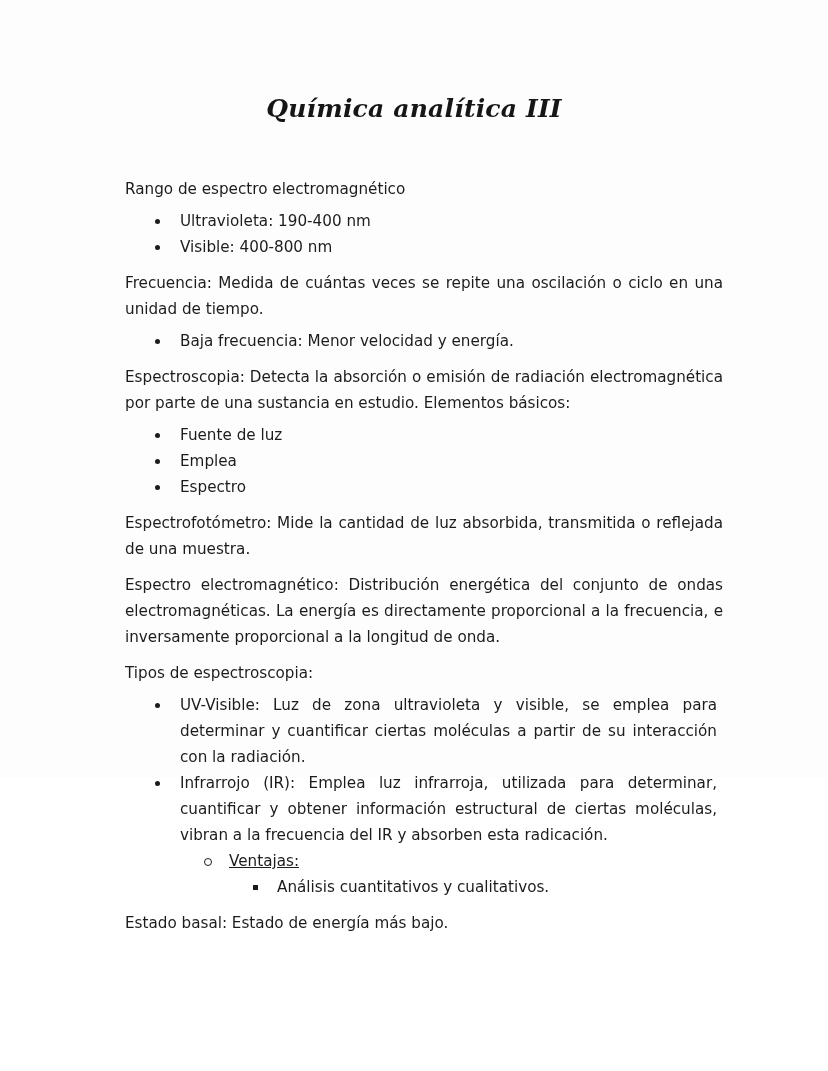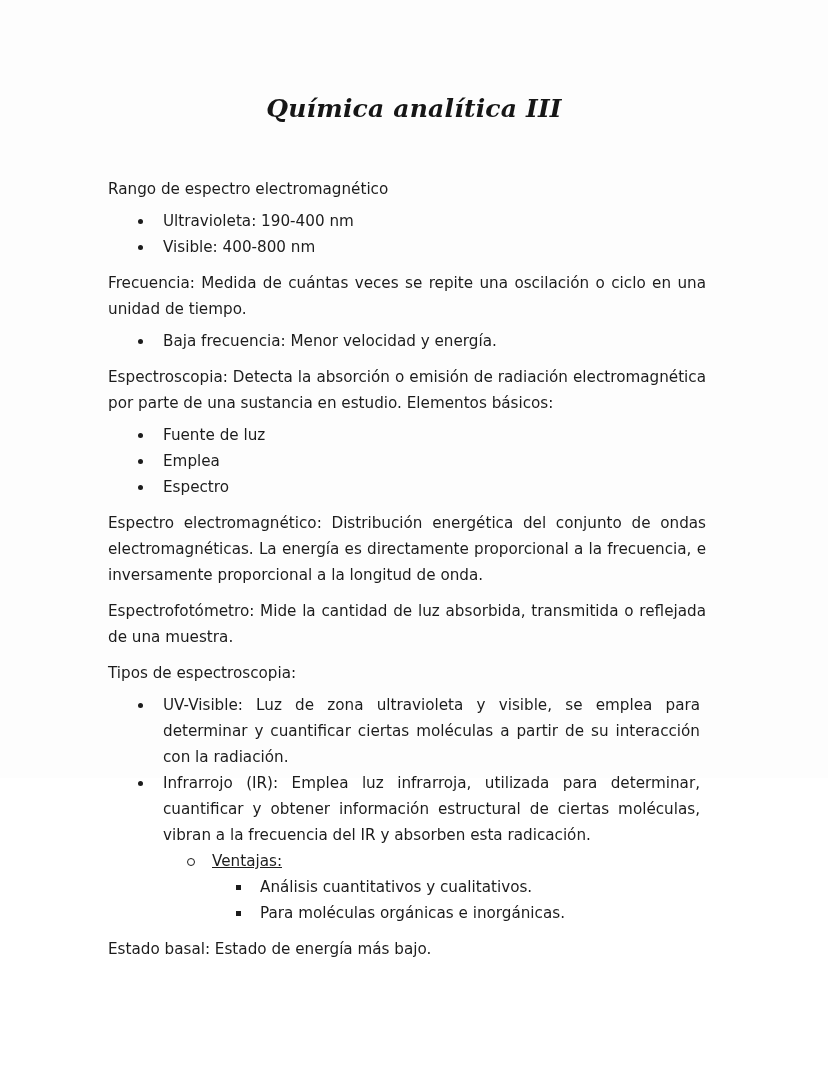--- a/index.html
+++ b/index.html
@@ -9,21 +9,21 @@
     background: #fdfdfd;
     font-family: "DejaVu Sans", sans-serif;
     color: #1c1c1c;
   }
   .title {
     position: absolute; top: 94px; left: 0; width: 828px; text-align: center;
     font-family: "DejaVu Serif", serif; font-style: italic; font-weight: bold;
     font-size: 25px; color: #161616; letter-spacing: 0.2px;
   }
   .body {
-    position: absolute; left: 108px; top: 176px; width: 598px;
+    position: absolute; left: 125px; top: 176px; width: 598px;
     font-size: 15.2px; line-height: 26px;
   }
   p { margin: 0; }
   .para { margin-top: 10px; }
   .justify { text-align: justify; text-align-last: left; }
   ul { list-style: none; margin: 6px; padding: 0; }
   li { position: relative; }
   .l1 { padding-left: 49px; }
   .l1 > .mk { position: absolute; left: 24px; top: 0; }
   .l2 { padding-left: 98px; text-decoration: underline; }
@@ -53,28 +53,27 @@
       <li class="l1"><span class="mk"><span class="dot"></span></span><span>Baja frecuencia: Menor velocidad y energía.</span></li>
     </ul>
 
     <p class="para justify">Espectroscopia: Detecta la absorción o emisión de radiación electromagnética por parte de una sustancia en estudio. Elementos básicos:</p>
     <ul>
       <li class="l1"><span class="mk"><span class="dot"></span></span><span>Fuente de luz</span></li>
       <li class="l1"><span class="mk"><span class="dot"></span></span><span>Emplea</span></li>
       <li class="l1"><span class="mk"><span class="dot"></span></span><span>Espectro</span></li>
     </ul>
 
+    <p class="para justify">Espectrofotómetro: Mide la cantidad de luz absorbida, transmitida o reflejada de una muestra.</p>
+
     <p class="para justify">Espectro electromagnético: Distribución energética del conjunto de ondas electromagnéticas. La energía es directamente proporcional a la frecuencia, e inversamente proporcional a la longitud de onda.</p>
-
-    <p class="para justify">Espectrofotómetro: Mide la cantidad de luz absorbida, transmitida o reflejada de una muestra.</p>
 
     <p class="para">Tipos de espectroscopia:</p>
     <ul>
       <li class="l1 justify"><span class="mk"><span class="dot"></span></span><span>UV-Visible: Luz de zona ultravioleta y visible, se emplea para determinar y cuantificar ciertas moléculas a partir de su interacción con la radiación.</span></li>
       <li class="l1 justify"><span class="mk"><span class="dot"></span></span><span>Infrarrojo (IR): Emplea luz infrarroja, utilizada para determinar, cuantificar y obtener información estructural de ciertas moléculas, vibran a la frecuencia del IR y absorben esta radicación.</span></li>
       <li class="l2"><span class="mk"><span class="circ"></span></span><span>Ventajas:</span></li>
       <li class="l3"><span class="mk"><span class="sq"></span></span><span>Análisis cuantitativos y cualitativos.</span></li>
-      <li class="l3"><span class="mk"><span class="sq"></span></span><span>Para moléculas orgánicas e inorgánicas.</span></li>
     </ul>
 
     <p class="para">Estado basal: Estado de energía más bajo.</p>
   </div>
 </div>
 
 </body></html>

